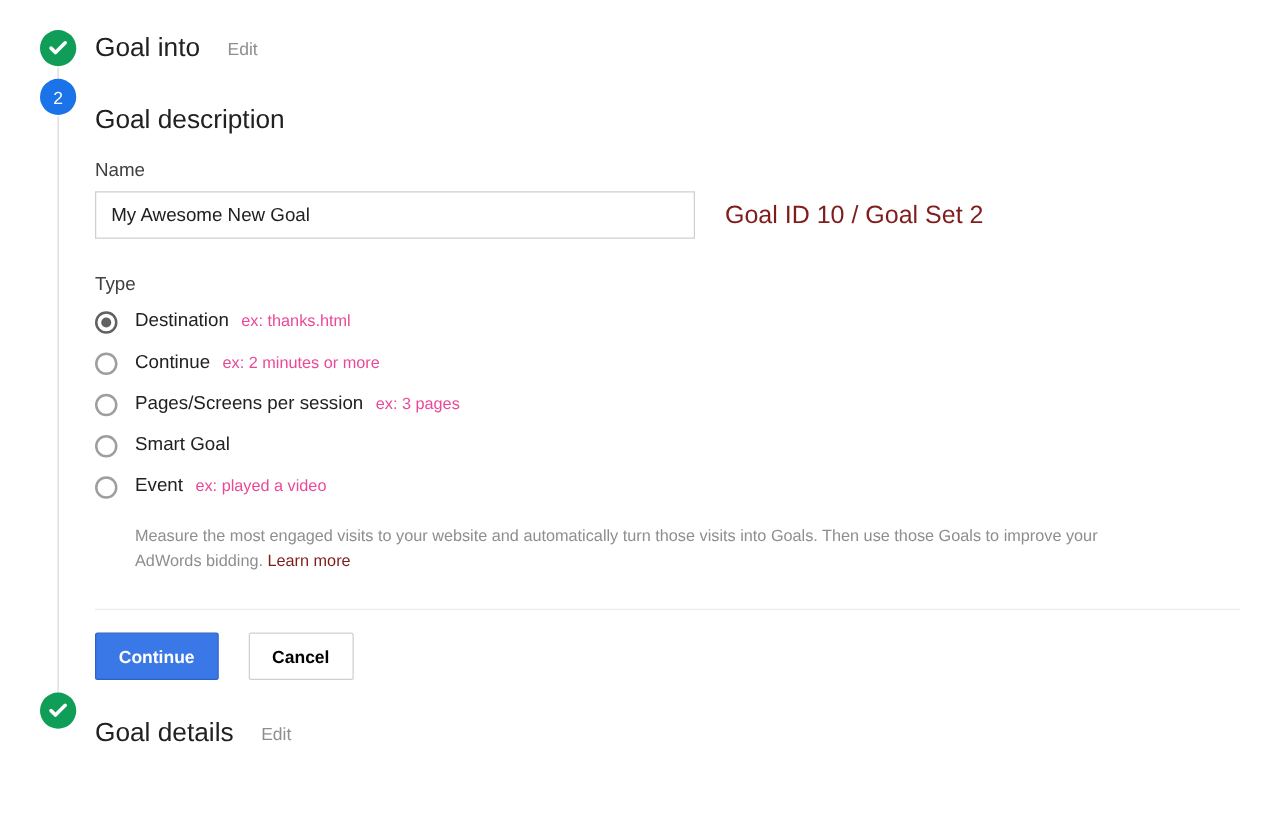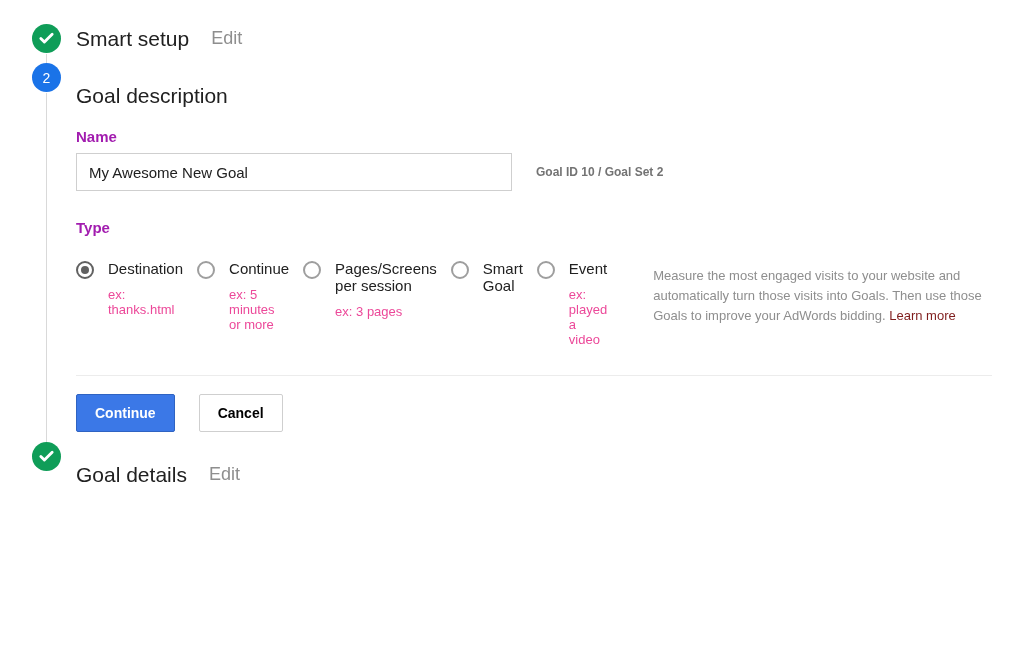--- a/index.html
+++ b/index.html
@@ -47,59 +47,59 @@
     align-items: center;
     gap: 22px;
     min-height: 29px;
   }
   .step-title {
     font-size: 21px;
     font-weight: 400;
     color: #212121;
   }
   .edit-link {
-    font-size: 18px;
+    font-size: 14px;
     color: #8e8e8e;
     cursor: pointer;
   }
   .step-sub {
     margin-top: 8px;
     color: #8e8e8e;
     font-size: 15px;
   }
   .desc-body { padding: 18px 0 0 0; }
   .field-label {
     font-size: 15px;
-    font-weight: 700;
-    color: #a21caf;
+    font-weight: 400;
+    color: #404040;
     margin-bottom: 8px;
     display: block;
   }
   .name-row {
     display: flex;
     align-items: center;
     gap: 24px;
   }
   .name-input {
-    width: 436px;
+    width: 480px;
     height: 38px;
     border: 1px solid #cfcfcf;
     padding: 0 12px;
     font-size: 15px;
     color: #212121;
   }
   .goal-id-info {
-    font-size: 12px;
-    color: #737373;
-    font-weight: bold;
+    font-size: 20px;
+    color: #7f1d1d;
   }
   .type-section { margin-top: 28px; }
   .radio-list {
-    margin-top: 24px;
-    display: flex;
+    margin-top: 12px;
+    display: flex;
+    flex-direction: column;
     gap: 14px;
   }
   .radio-row {
     display: flex;
     align-items: flex-start;
     gap: 14px;
   }
   .radio-outer {
     width: 18px; height: 18px;
     border: 2px solid #9e9e9e;
@@ -186,21 +186,21 @@
 
 <div class="steps">
 
   <div class="step">
     <div class="step-badge badge-done">
       <svg class="check-svg" viewBox="0 0 24 24" fill="none" stroke="#fff" stroke-width="4" stroke-linecap="round" stroke-linejoin="round">
           <polyline points="20 6 9 17 4 12"></polyline>
         </svg>
     </div>
     <div class="step-header">
-      <span class="step-title">Smart setup</span>
+      <span class="step-title">Goal into</span>
       <span class="edit-link">Edit</span>
     </div>
   </div>
 
   <div class="step subsequent">
     <div class="step-badge badge-active">2</div>
     <div class="step-header">
       <span class="step-title">Goal description</span>
     </div>
 
@@ -221,21 +221,21 @@
             <span class="radio-text">
               <span class="radio-label">Destination</span>
               <span class="radio-hint">ex: thanks.html</span>
             </span>
           </div>
 
           <div class="radio-row">
             <span class="radio-outer"></span>
             <span class="radio-text">
               <span class="radio-label">Continue</span>
-              <span class="radio-hint">ex: 5 minutes or more</span>
+              <span class="radio-hint">ex: 2 minutes or more</span>
             </span>
           </div>
 
           <div class="radio-row">
             <span class="radio-outer"></span>
             <span class="radio-text">
               <span class="radio-label">Pages/Screens per session</span>
               <span class="radio-hint">ex: 3 pages</span>
             </span>
           </div>

